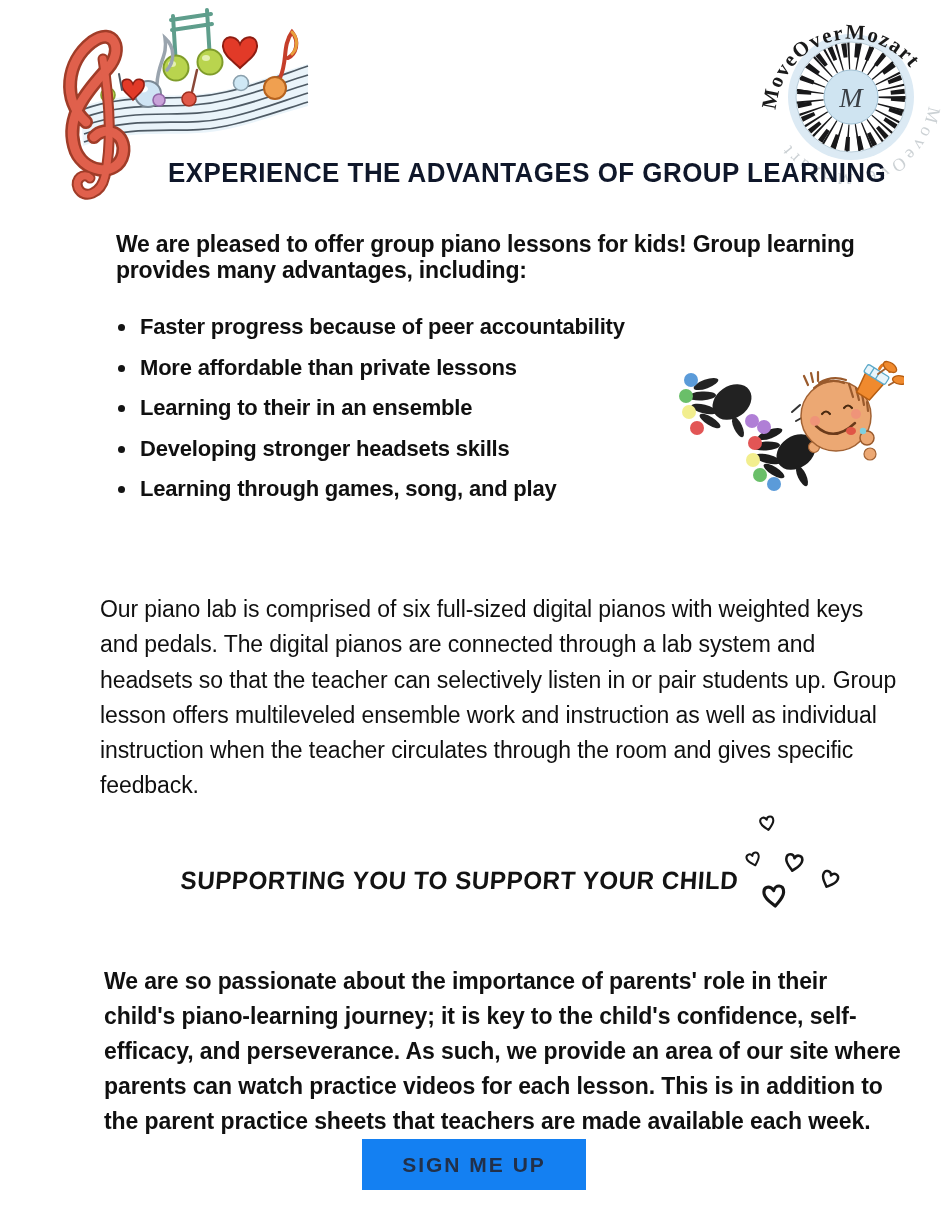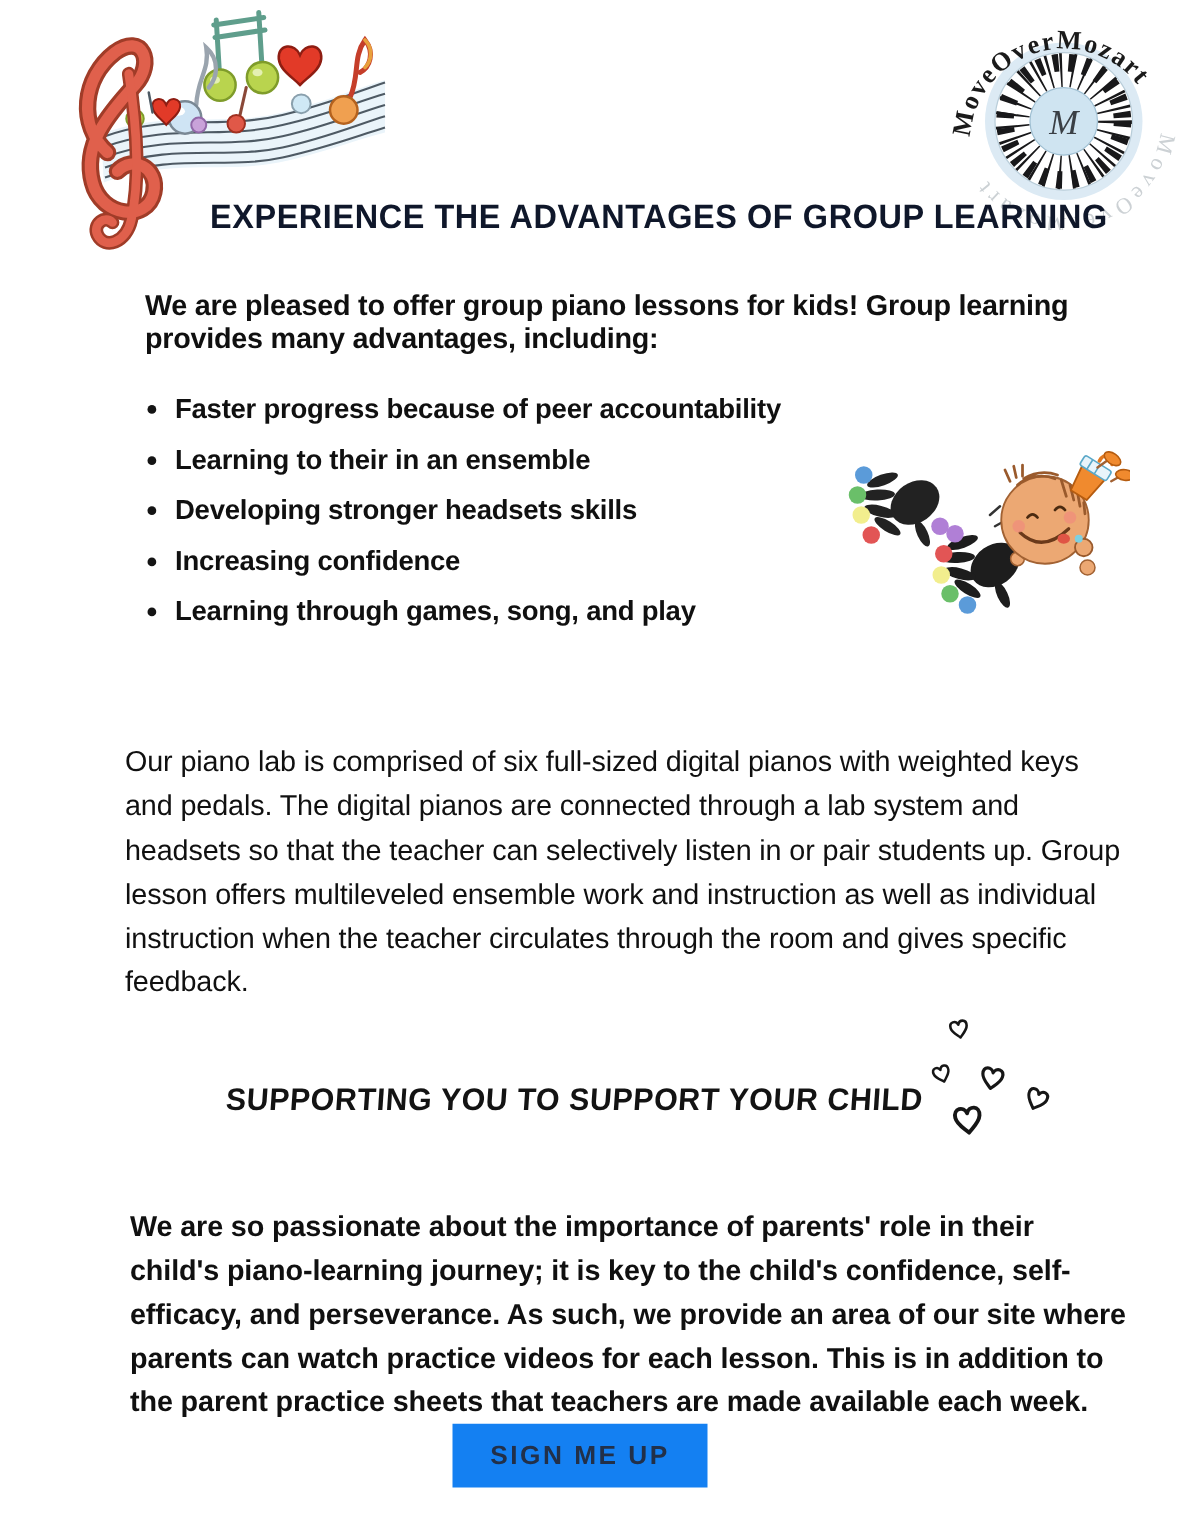--- a/index.html
+++ b/index.html
@@ -40,21 +40,21 @@
   }
   .p2 {
     position:absolute; left:100px; top:592px; width:800px;
     font-size:23px; line-height:35.3px; font-weight:400; letter-spacing:-0.1px;
   }
   .p3 {
     position:absolute; left:104px; top:964px; width:800px;
     font-size:23px; line-height:35px; font-weight:700; letter-spacing:-0.1px;
   }
   .cta {
-    position:absolute; left:362px; top:1139px; width:204px; height:51px;
+    position:absolute; left:362px; top:1139px; width:224px; height:51px;
     border:none; display:flex; align-items:center; justify-content:center;
     font-family:"Liberation Sans", sans-serif;
     font-size:21px; font-weight:900; letter-spacing:2px; cursor:pointer;
   }
 </style>
 </head>
 <body>
 
 <div id="page">
 
@@ -132,23 +132,23 @@
   </svg>
 
   <div class="h1">
     <span class="squeeze">EXPERIENCE THE ADVANTAGES OF GROUP LEARNING</span>
   </div>
 
   <p class="p1">We are pleased to offer group piano lessons for kids! Group learning provides many advantages, including:</p>
 
   <ul class="bullets">
     <li>Faster progress because of peer accountability</li>
+    <li>More affordable than private lessons</li>
     <li>Learning to their in an ensemble</li>
     <li>Developing stronger headsets skills</li>
-    <li>Increasing confidence</li>
     <li>Learning through games, song, and play</li>
   </ul>
 
   <svg class="art kid-art" viewBox="0 0 240 155" aria-hidden="true">
     <g>
       <ellipse cx="68" cy="48" rx="21" ry="16" fill="#222222" transform="rotate(-35 68 48)"></ellipse>
       <ellipse cx="42" cy="30" rx="13" ry="4.4" fill="#222222" transform="rotate(-20 42 30)"></ellipse>
       <ellipse cx="38" cy="42" rx="14" ry="4.4" fill="#222222" transform="rotate(-3 38 42)"></ellipse>
       <ellipse cx="40" cy="55" rx="13" ry="4.4" fill="#222222" transform="rotate(14 40 55)"></ellipse>
       <ellipse cx="46" cy="67" rx="12" ry="4.2" fill="#222222" transform="rotate(32 46 67)"></ellipse>

